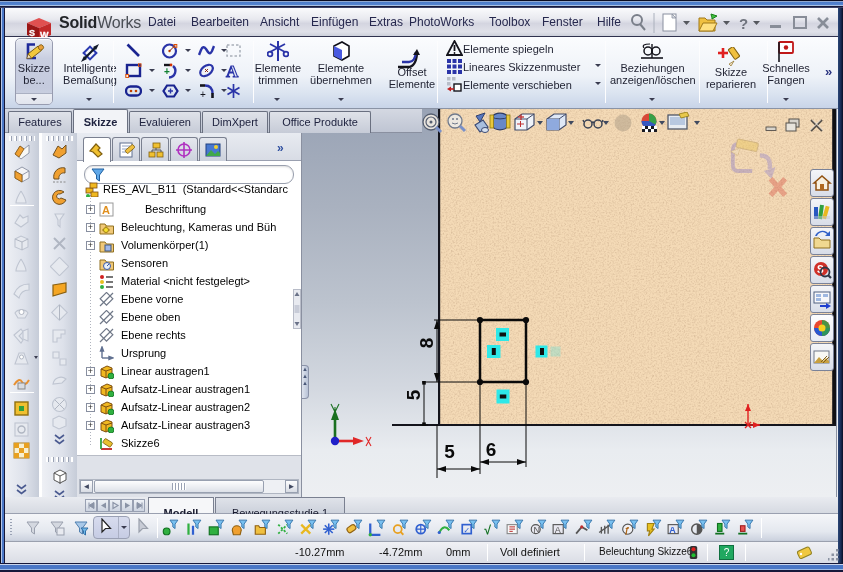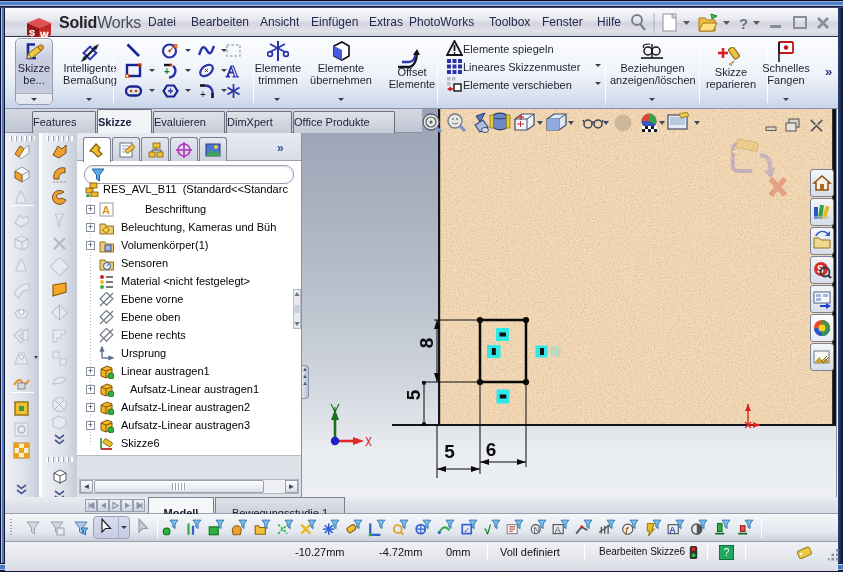--- a/index.html
+++ b/index.html
@@ -10,36 +10,36 @@
 #frameL { left:0; top:8px; width:5px; height:555px; background:linear-gradient(90deg,#0a0c20 0,#0a0c20 1px,#b8c8e8 1px,#b8c8e8 2px,#4a77c6 2px,#4a77c6 4px,#16183a 4px,#16183a 5px); }
 #frameR { left:836px; top:8px; width:7px; height:555px; background:linear-gradient(90deg,#8a92a2 0,#8a92a2 1px,#eef0f6 1px,#eef0f6 2px,#2a4676 2px,#1e3460 4px,#101c3e 6px,#0a0c20 7px); }
 #frameB { left:0; top:563px; width:843px; height:9px; background:linear-gradient(#16183a 0,#16183a 1px,#c8d4ec 1px,#c8d4ec 2px,#4a77c6 2px,#4a77c6 6px,#a0bce4 6px,#a0bce4 7px,#16183a 7px,#16183a 9px); }
 #menurow { left:5px; top:8px; width:833px; height:29px; background:linear-gradient(#fafafc,#e8e9ef 40%,#d4d5e0 55%,#e0e1e9 85%,#cdd0da); border-bottom:1px solid #30324e; }
 .menuitem { top:7px; height:16px; font-size:12px; color:#26284e; }
 #toolbar { left:5px; top:37px; width:833px; height:72px; background:linear-gradient(#fbfcfe,#eef2f8 55%,#dae3f0 80%,#c8d4e8); border-bottom:1px solid #8a93a5; }
 .tbtext { position:absolute; font-size:11px; color:#1e2030; text-align:center; line-height:12px; white-space:nowrap; }
 .dd { position:absolute; width:0; height:0; border-left:3px solid transparent; border-right:3px solid transparent; border-top:3.5px solid #3a3c50; }
 .vsep { position:absolute; top:4px; height:62px; width:1px; background:#9aa2b8; border-right:1px solid #fdfdfe; }
 #tabrow { left:5px; top:109px; width:417px; height:24px; background:linear-gradient(#d4d8e2,#bfc5d3); border-bottom:1px solid #8a90a0;}
-.ctab { position:absolute; top:2px; height:22px; border:1px solid #6a7080; border-bottom:none; border-radius:2px 2px 0 0; font-size:11px; color:#202440; background:linear-gradient(#dfe2e9,#c6cbd7); padding-top:4px;margin-left:24px; }
+.ctab { position:absolute; top:2px; height:22px; border:1px solid #6a7080; border-bottom:none; border-radius:2px 2px 0 0; font-size:11px; color:#202440; text-align:center; background:linear-gradient(#dfe2e9,#c6cbd7); padding-top:4px; }
 .ctab.active { background:#f2f3f7; font-weight:bold; top:0px; height:24px; padding-top:6px; z-index:3; }
 #viewport { left:302px; top:109px; width:534px; height:388px; background:linear-gradient(#99a3b5,#a9b1bf 25%,#bcc3ce 50%,#d3d8e0 72%,#e9ecf0 88%,#edeff2); overflow:hidden; }
 #ltb1 { left:5px; top:133px; width:34px; height:364px; background:linear-gradient(90deg,#eef0f5,#dde1ea 60%,#c6ccd8); }
 #ltb2 { left:42px; top:133px; width:35px; height:364px; background:linear-gradient(90deg,#eef0f5,#dde1ea 60%,#c6ccd8); }
 #fmpanel { left:77px; top:133px; width:225px; height:364px; background:#fff; border-right:1px solid #8a90a0; }
 #fmtabs { position:absolute; left:0; top:0; width:224px; height:28px; background:linear-gradient(#e8ebf1,#d8dce5); border-bottom:1px solid #9aa0b0; }
 .fmtab { position:absolute; top:4px; width:28px; height:24px; border:1px solid #7a8090; border-bottom:none; border-radius:3px 3px 0 0; background:linear-gradient(#e4e7ee,#ccd1dc); }
 .fmtab.active { background:#fff; height:25px; }
 #filterbox { position:absolute; left:7px; top:32px; width:210px; height:19px; border:1px solid #9aa0ae; border-radius:9px; background:#fff; box-shadow: inset 0 1px 2px #00000022; }
 .trow { position:absolute; font-size:11px; color:#000; white-space:nowrap; }
 .exp { position:absolute; width:9px; height:9px; border:1px solid #888fa0; background:#fff; font-size:9px; line-height:7px; text-align:center; color:#333; }
 #modellrow { left:5px; top:497px; width:833px; height:17px; background:linear-gradient(#e9ebf0,#d6dae2); border-bottom:1px solid #9aa0b0; }
 .mtab { position:absolute; top:0px; height:16px; border:1px solid #7a8090; border-bottom:none; font-size:11px; color:#1a1c30; text-align:center; background:linear-gradient(#dfe2e9,#ccd1db); padding-top:9px; }
 #filtertb { left:5px; top:514px; width:833px; height:28px; background:linear-gradient(#f5f6f9,#e4e8ef 65%,#ced4e0 95%,#c4cbd9); border-bottom:1px solid #9aa0ae; }
-#statusbar { left:5px; top:542px; width:833px; height:29px; background:linear-gradient(#f0f1f5,#dadde5); font-size:11px; color:#111; }
+#statusbar { left:5px; top:542px; width:833px; height:21px; background:linear-gradient(#f0f1f5,#dadde5); font-size:11px; color:#111; }
 .sbtext { position:absolute; top:4px; }
 .sbsep { position:absolute; top:2px; height:17px; width:1px; background:#b8bcc8; border-right:1px solid #fff; }
 .tpbtn { position:absolute; left:0px; width:24px; height:28px; border:1px solid #7a8298; border-radius:3px; background:linear-gradient(#f4f5f8,#d8dde8); }
 svg { display:block; }
 </style>
 </head>
 <body>
 <div id="win">
  <div class="abs" id="frameTop"></div>
  <div class="abs" id="frameL"></div>
@@ -775,21 +775,21 @@
         <path d="M2 5 l5 2 l6 -2 M7 7 l0 7" fill="none" stroke="#805010"></path>
         <circle cx="12" cy="12" r="3" fill="#30b040" stroke="#107020" stroke-width="0.8"></circle>
       </svg>
 <div class="trow" style="left:44px;top:232px;">Linear austragen1</div>
 <div class="exp" style="left:9px;top:252px;">+</div>
 <svg class="abs" style="left:22px;top:249px;" width="15" height="15" viewBox="0 0 15 15">
         <path d="M2 5 l6 -3 l5 2 l0 7 l-6 3 l-5 -2 z" fill="#f0b820" stroke="#805010"></path>
         <path d="M2 5 l5 2 l6 -2 M7 7 l0 7" fill="none" stroke="#805010"></path>
         <circle cx="12" cy="12" r="3" fill="#30b040" stroke="#107020" stroke-width="0.8"></circle>
       </svg>
-<div class="trow" style="left:44px;top:250px;margin-left:9px;">Aufsatz-Linear austragen1</div>
+<div class="trow" style="left:44px;top:250px;">Aufsatz-Linear austragen1</div>
 <div class="exp" style="left:9px;top:270px;">+</div>
 <svg class="abs" style="left:22px;top:267px;" width="15" height="15" viewBox="0 0 15 15">
         <path d="M2 5 l6 -3 l5 2 l0 7 l-6 3 l-5 -2 z" fill="#f0b820" stroke="#805010"></path>
         <path d="M2 5 l5 2 l6 -2 M7 7 l0 7" fill="none" stroke="#805010"></path>
         <circle cx="12" cy="12" r="3" fill="#30b040" stroke="#107020" stroke-width="0.8"></circle>
       </svg>
 <div class="trow" style="left:44px;top:268px;">Aufsatz-Linear austragen2</div>
 <div class="exp" style="left:9px;top:288px;">+</div>
 <svg class="abs" style="left:22px;top:285px;" width="15" height="15" viewBox="0 0 15 15">
         <path d="M2 5 l6 -3 l5 2 l0 7 l-6 3 l-5 -2 z" fill="#f0b820" stroke="#805010"></path>
@@ -999,21 +999,21 @@
         <rect x="4" y="6" width="4" height="5" fill="#e85050" stroke="#a02020"></rect>
         <path d="M8 1 l7 0 l-2.5 3.5 l0 4 l-2 -1.5 l0 -2.5 z" fill="#78c0f0" stroke="#3070a8" stroke-width="0.8"></path>
       </svg>
 <div class="abs" style="left:756px;top:4px;width:1px;height:20px;background:#9aa2b8;border-right:1px solid #fff;"></div>
 </div>
 <div class="abs" id="statusbar">
 <div class="sbtext" style="left:290px;font-size:11px;">-10.27mm</div>
 <div class="sbtext" style="left:374px;font-size:11px;">-4.72mm</div>
 <div class="sbtext" style="left:441px;font-size:11px;">0mm</div>
 <div class="sbtext" style="left:495px;font-size:11px;">Voll definiert</div>
-<div class="sbtext" style="left:594px;font-size:10px;">Bearbeiten Skizze6</div>
+<div class="sbtext" style="left:594px;font-size:10px;">Beleuchtung Skizze6</div>
 <div class="sbsep" style="left:482px;"></div>
 <div class="sbsep" style="left:579px;"></div>
 <div class="sbsep" style="left:702px;"></div>
 <div class="sbsep" style="left:740px;"></div>
 <svg class="abs" style="left:682px;top:3px;" width="13" height="15" viewBox="0 0 14 16">
         <rect x="3" y="1" width="8" height="14" rx="2" fill="#333"></rect>
         <circle cx="7" cy="4.5" r="2.2" fill="#e02020"></circle>
         <circle cx="7" cy="11" r="2.2" fill="#20c030"></circle>
       </svg>
 <div class="abs" style="left:714px;top:3px;width:15px;height:15px;background:#20a860;border:1px solid #107040;color:#fff;font-size:10px;text-align:center;line-height:14px;">?</div>

